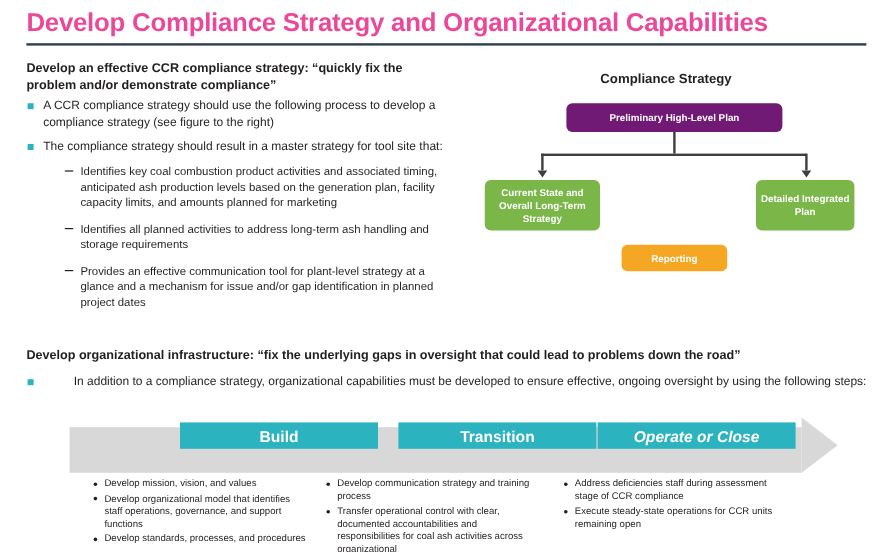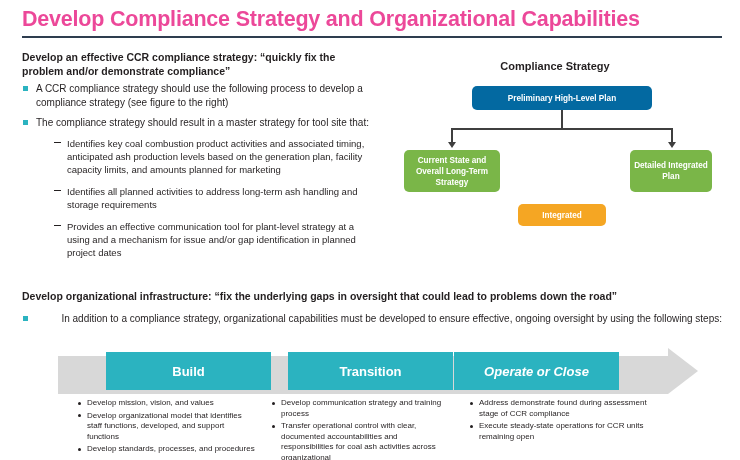--- a/index.html
+++ b/index.html
@@ -128,21 +128,21 @@
     justify-content: center;
     line-height: 11px;
     padding: 2px 4px;
     box-sizing: border-box;
   }
   .node-top {
     left: 82px;
     top: 34px;
     width: 180px;
     height: 24px;
-    background: #0369a1;
+    background: #701a75;
   }
   .node-left {
     left: 14px;
     top: 98px;
     width: 96px;
     height: 42px;
     background: #7ab648;
   }
   .node-right {
     left: 240px;
@@ -233,28 +233,29 @@
     top: -4px;
     width: 0;
     height: 0;
     border-top: 23px solid transparent;
     border-bottom: 23px solid transparent;
     border-left: 30px solid #d8d8d8;
   }
   .phase {
     position: absolute;
     top: 0;
-    height: 38px;
+    height: 22px;
     background: #2bb3c0;
     color: #ffffff;
     font-size: 13px;
     font-weight: bold;
     display: flex;
     align-items: center;
     justify-content: center;
+    margin-left: 44px;
   }
   .phase-1 { left: 48px;  width: 165px; }
   .phase-2 { left: 230px; width: 165px; }
   .phase-3 { left: 396px; width: 165px; font-style: italic; }
 
   
   .col {
     position: absolute;
     top: 398px;
     font-size: 8px;
@@ -303,41 +304,41 @@
         <div class="b2">
           <span class="dash"></span>
           <span>Identifies key coal combustion product activities and associated timing, anticipated ash production levels based on the generation plan, facility capacity limits, and amounts planned for marketing</span>
         </div>
         <div class="b2">
           <span class="dash"></span>
           <span>Identifies all planned activities to address long-term ash handling and storage requirements</span>
         </div>
         <div class="b2">
           <span class="dash"></span>
-          <span>Provides an effective communication tool for plant-level strategy at a using and a mechanism for issue and/or gap identification in planned project dates</span>
+          <span>Provides an effective communication tool for plant-level strategy at a glance and a mechanism for issue and/or gap identification in planned project dates</span>
         </div>
       </div>
     </div>
   </div>
 
   <div class="diagram">
     <div class="diagram-title">Compliance Strategy</div>
 
     <div class="node node-top">Preliminary High-Level Plan</div>
 
     <div class="connector c-v1"></div>
     <div class="connector c-h"></div>
     <div class="connector c-v2"></div>
     <div class="connector c-v3"></div>
     <div class="arrow a-left"></div>
     <div class="arrow a-right"></div>
 
     <div class="node node-left">Current State and Overall Long-Term Strategy</div>
     <div class="node node-right">Detailed Integrated Plan</div>
-    <div class="node node-bottom">Integrated</div>
+    <div class="node node-bottom">Reporting</div>
   </div>
 
   <div class="sec2-heading">Develop organizational infrastructure: “fix the underlying gaps in oversight that could lead to problems down the road”</div>
 
   <div class="sec2-bullet">
     <span class="sq"></span>
     <span>In addition to a compliance strategy, organizational capabilities must be developed to ensure effective, ongoing oversight by using the following steps:</span>
   </div>
 
   <div class="process">
@@ -348,21 +349,21 @@
     <div class="phase phase-3">Operate or Close</div>
   </div>
 
   <div class="col col-1">
     <div class="cb">
       <span class="dot"></span>
       <span>Develop mission, vision, and values</span>
     </div>
     <div class="cb">
       <span class="dot"></span>
-      <span>Develop organizational model that identifies staff functions, developed, and support functions</span>
+      <span>Develop organizational model that identifies staff operations, governance, and support functions</span>
     </div>
     <div class="cb">
       <span class="dot"></span>
       <span>Develop standards, processes, and procedures</span>
     </div>
   </div>
 
   <div class="col col-2">
     <div class="cb">
       <span class="dot"></span>
@@ -370,21 +371,21 @@
     </div>
     <div class="cb">
       <span class="dot"></span>
       <span>Transfer operational control with clear, documented accountabilities and responsibilities for coal ash activities across organizational</span>
     </div>
   </div>
 
   <div class="col col-3">
     <div class="cb">
       <span class="dot"></span>
-      <span>Address demonstrate found during assessment stage of CCR compliance</span>
+      <span>Address deficiencies staff during assessment stage of CCR compliance</span>
     </div>
     <div class="cb">
       <span class="dot"></span>
       <span>Execute steady-state operations for CCR units remaining open</span>
     </div>
   </div>
 
 </div>
 
 </body></html>

